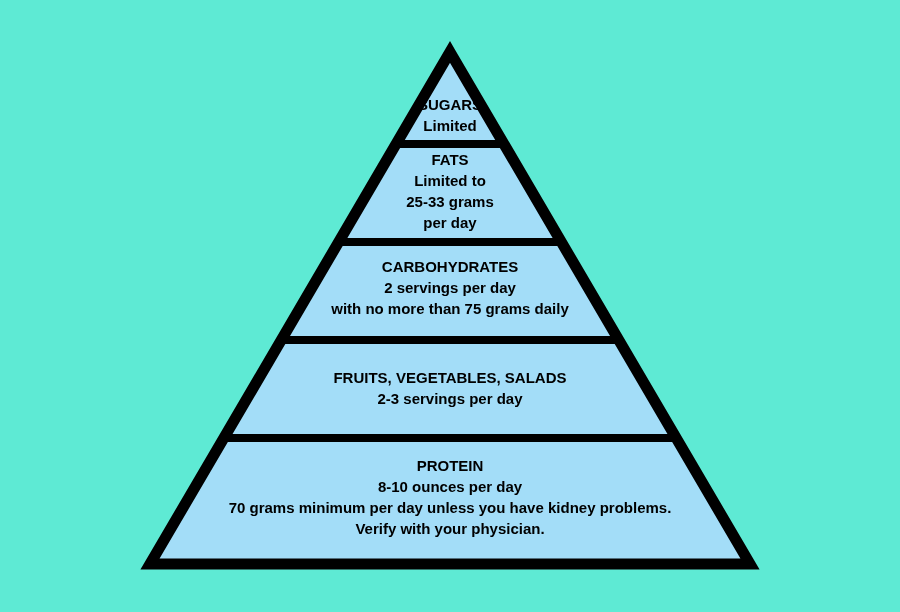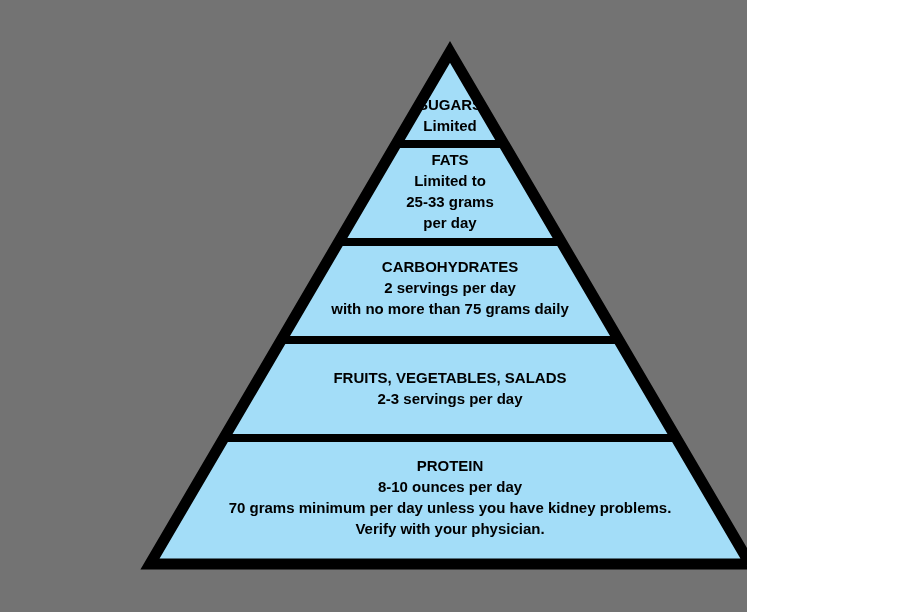--- a/index.html
+++ b/index.html
@@ -4,23 +4,23 @@
 <style>
   html, body {
     margin: 0;
     padding: 0;
   }
   body {
     font-family: "Liberation Sans", sans-serif;
   }
   .canvas {
     position: relative;
-    width: 747px;
+    width: 900px;
     height: 612px;
-    background: #737373;
+    background: #5eead4;
     overflow: hidden;
   }
   svg {
     display: block;
   }
   .pyramid-shape {
     stroke-linejoin: miter;
   }
   .section-text {
     font-family: "Liberation Sans", sans-serif;

